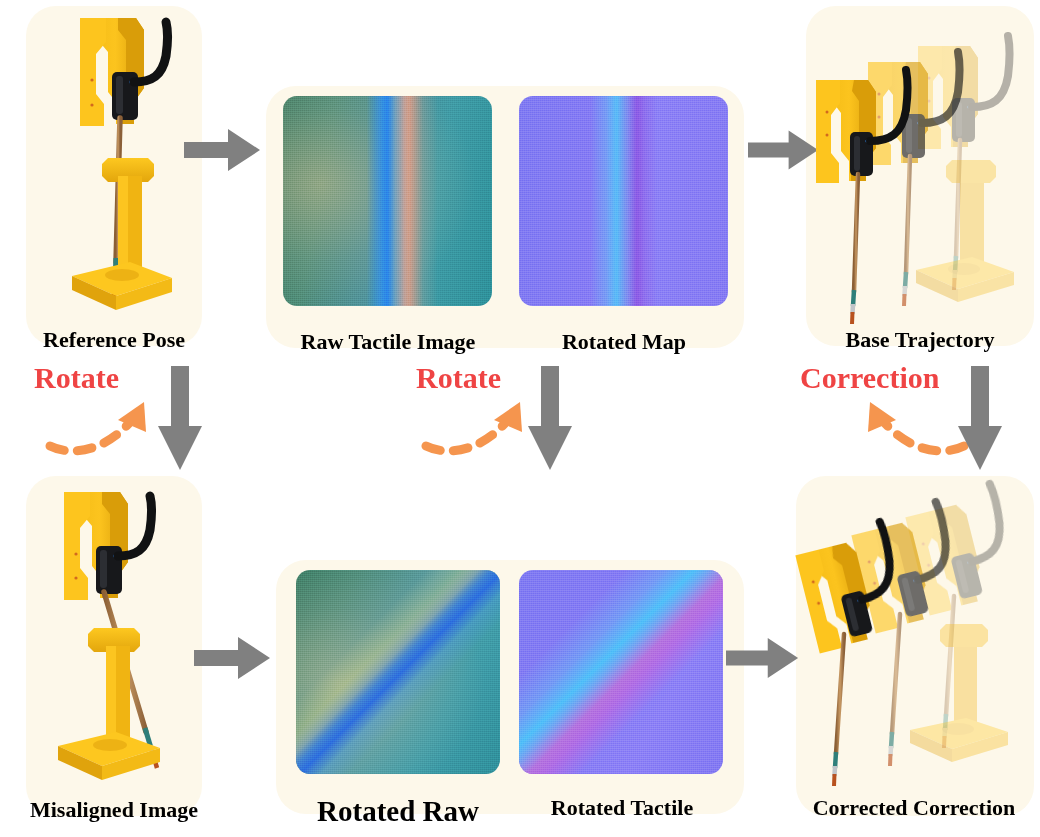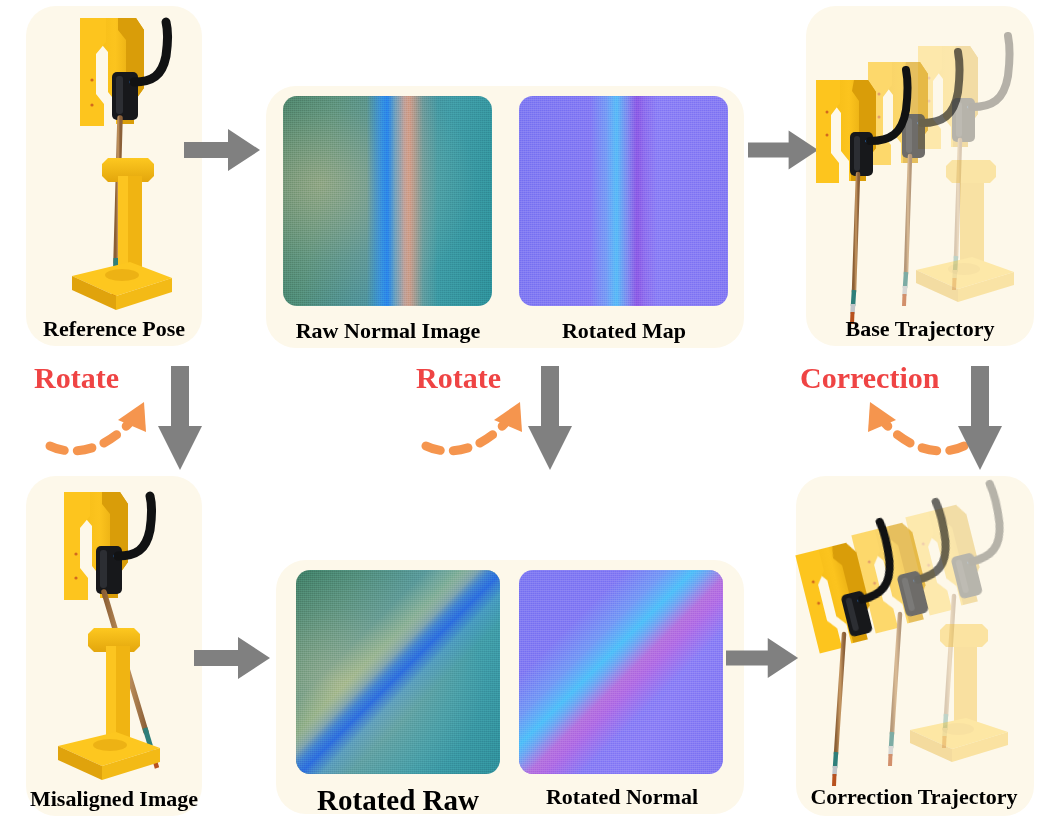--- a/index.html
+++ b/index.html
@@ -24,20 +24,21 @@
 
   
   .caption {
     position: absolute;
     font-family: "Liberation Serif", "DejaVu Serif", serif;
     font-weight: bold;
     color: #000000;
     text-align: center;
     white-space: nowrap;
     line-height: 1;
+    margin-top: 11px;
   }
 
   
   .step-word {
     position: absolute;
     font-family: "Liberation Serif", "DejaVu Serif", serif;
     font-weight: bold;
     font-size: 30px;
     color: #ef4444;
     white-space: nowrap;
@@ -219,21 +220,21 @@
 <svg class="svg-abs" style="left:184px; top:128px;" width="78" height="44" viewBox="0 0 78 44">
   <path d="M0 14 h44 v-13 l32 21 -32 21 v-13 h-44 z" fill="#808080"></path>
 </svg>
 
 <div class="tile" style="left:283px; top:96px; width:209px; height:210px;">
   <div class="layer raw-v-base"></div>
   <div class="layer raw-v-salmon"></div>
   <div class="layer raw-v-blue"></div>
   <div class="grain"></div>
 </div>
-<div class="caption" style="left:268px; top:320px; width:240px; font-size:22px;">Raw Normal Image</div>
+<div class="caption" style="left:268px; top:320px; width:240px; font-size:22px;">Raw Tactile Image</div>
 
 <div class="tile" style="left:519px; top:96px; width:209px; height:210px;">
   <div class="layer nm-v-base"></div>
   <div class="layer nm-v-cyan"></div>
   <div class="layer nm-v-purple"></div>
   <div class="grain"></div>
 </div>
 <div class="caption" style="left:516px; top:320px; width:216px; font-size:22px;">Rotated Map</div>
 
 <svg class="svg-abs" style="left:748px; top:128px;" width="72" height="44" viewBox="0 0 78 44">
@@ -374,21 +375,21 @@
   <div class="grain"></div>
 </div>
 <div class="caption" style="left:296px; top:786px; width:204px; font-size:29px;">Rotated Raw</div>
 
 <div class="tile" style="left:519px; top:570px; width:204px; height:204px;">
   <div class="layer nm-d-base"></div>
   <div class="layer nm-d-magenta"></div>
   <div class="layer nm-d-cyan"></div>
   <div class="grain"></div>
 </div>
-<div class="caption" style="left:516px; top:786px; width:212px; font-size:22px;">Rotated Normal</div>
+<div class="caption" style="left:516px; top:786px; width:212px; font-size:22px;">Rotated Tactile</div>
 
 <svg class="svg-abs" style="left:726px; top:636px;" width="74" height="44" viewBox="0 0 78 44">
   <path d="M0 14 h44 v-13 l32 21 -32 21 v-13 h-44 z" fill="#808080"></path>
 </svg>
 
 <svg class="svg-abs" style="left:796px; top:484px;" width="238" height="300" viewBox="0 0 238 300">
   <defs>
     <linearGradient id="cYellowA" x1="0" y1="0" x2="1" y2="0">
       <stop offset="0" stop-color="#f0b712"></stop>
         <stop offset="0.55" stop-color="#fcc41e"></stop>
@@ -431,13 +432,13 @@
   </g>
 
   <g opacity="0.62">
     <use href="#gripperTilted" x="58" y="2"></use>
   </g>
 
   <g opacity="1">
     <use href="#gripperTilted" x="2" y="22"></use>
   </g>
 </svg>
-<div class="caption" style="left:788px; top:786px; width:252px; font-size:22px;">Correction Trajectory</div>
+<div class="caption" style="left:788px; top:786px; width:252px; font-size:22px;">Corrected Correction</div>
 
 </body></html>

